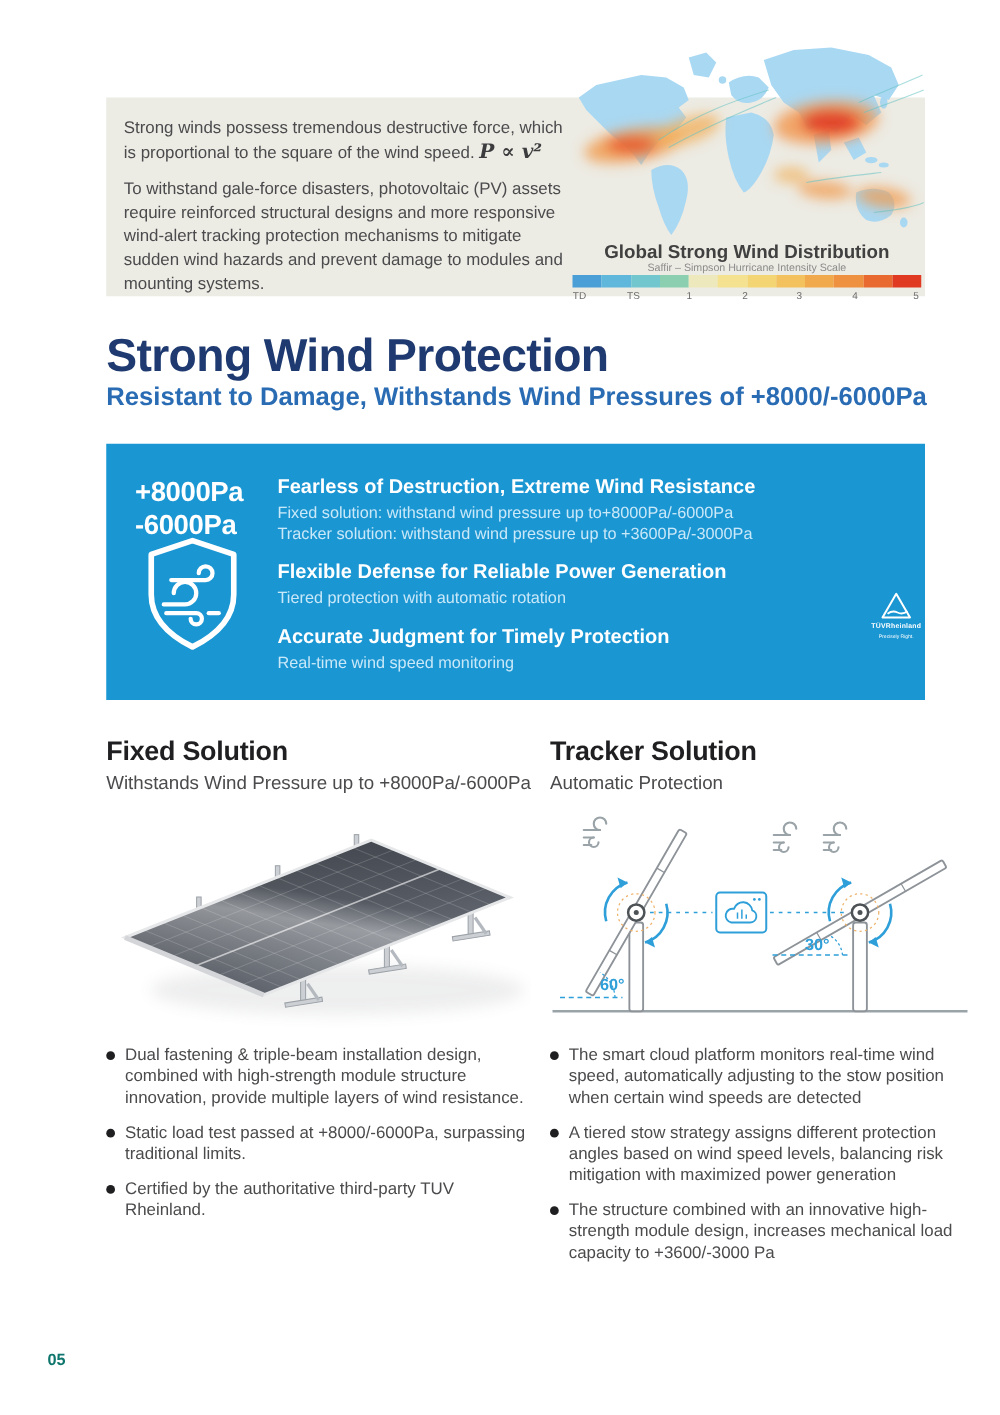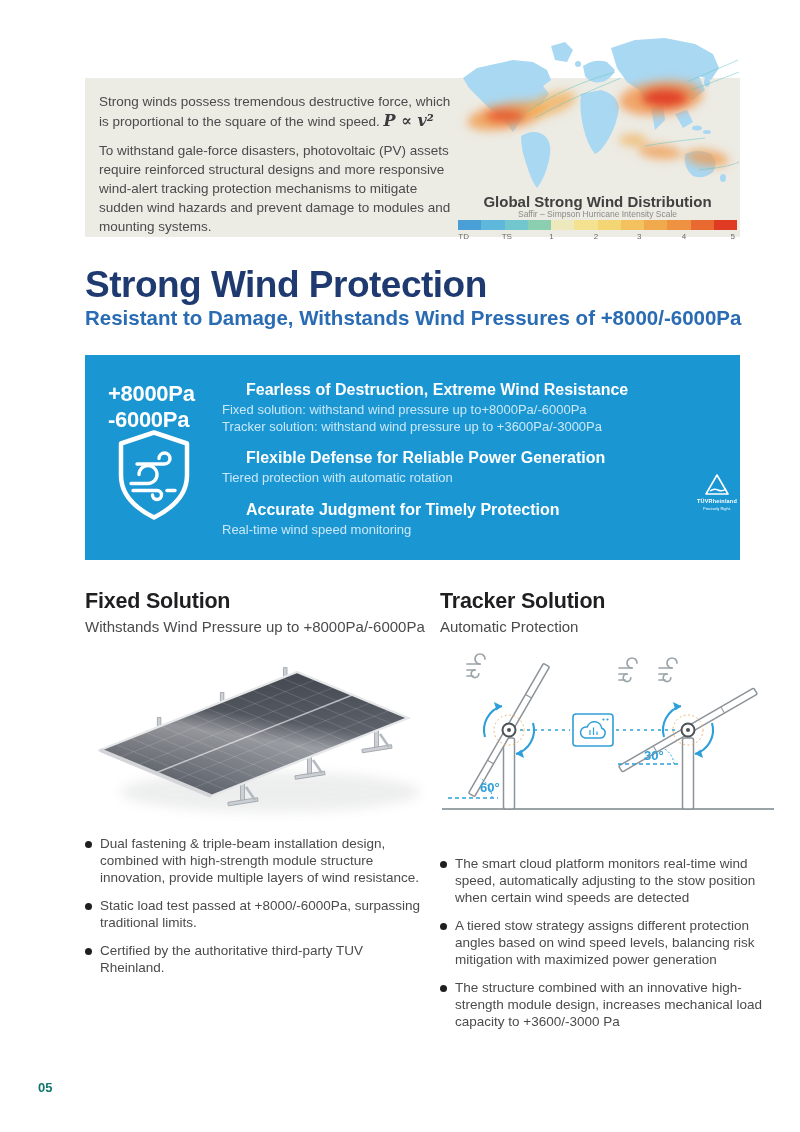--- a/index.html
+++ b/index.html
@@ -33,38 +33,38 @@
   
   .page-title { position:absolute; left:85px; top:264px; font-size:37px; font-weight:bold; color:#1e3a70; letter-spacing:-0.5px; }
   .page-subtitle { position:absolute; left:85px; top:306px; font-size:20.5px; color:#2a6cb4; }
 
   
   .banner { position:absolute; left:85px; top:355px; width:655px; height:205px; background:#1a96d3; }
   .pressure { position:absolute; left:23px; top:26px; color:#ffffff; font-weight:bold; font-size:22px; line-height:26px; letter-spacing:-0.3px; }
   .shield { position:absolute; left:30px; top:72px; }
   .features { position:absolute; left:137px; top:25px; width:420px; }
   .feature { margin-bottom:13px; }
-  .f-title { color:#ffffff; font-weight:bold; font-size:16px; line-height:20px; margin-bottom:2px;margin-left:24px; }
+  .f-title { color:#ffffff; font-weight:bold; font-size:16px; line-height:20px; margin-bottom:2px; }
   .f-line { color:#c9e8f8; font-size:13px; line-height:16.5px; }
   .tuv { position:absolute; left:612px; top:118px; width:40px; text-align:center; color:#ffffff; }
   .tuv-brand { font-size:5.5px; font-weight:bold; letter-spacing:0.2px; margin-top:1px; }
   .tuv-tag { font-size:4px; margin-top:2px; }
 
   
   .col-head { position:absolute; width:350px; }
   .col-head h3 { font-size:21.5px; font-weight:bold; color:#1f1f21; letter-spacing:-0.2px; }
   .col-head p { font-size:15px; color:#4b4b4d; margin-top:4px; }
   #fixed-head { left:85px; top:589px; }
   #tracker-head { left:440px; top:589px; }
   #fixed-illustration { position:absolute; left:85px; top:642px; }
   #tracker-illustration { position:absolute; left:440px; top:642px; }
 
   .bullets { position:absolute; list-style:none; }
   #fixed-bullets { left:85px; top:835px; width:344px; }
-  #tracker-bullets { left:440px; top:855px; width:348px; }
+  #tracker-bullets { left:440px; top:835px; width:348px; }
   .bullets li { display:flex; margin-bottom:11px; }
   .dot { flex:0 0 7px; width:7px; height:7px; border-radius:50%; background:#1f1f21; margin-top:6px; margin-right:8px; }
   .b-text { font-size:13.5px; line-height:17px; color:#4b4b4d; }
 
   .page-number { position:absolute; left:38px; top:1080px; font-size:13px; font-weight:bold; color:#0f766e; }
 </style>
 </head>
 <body>
 
 <div class="page">

